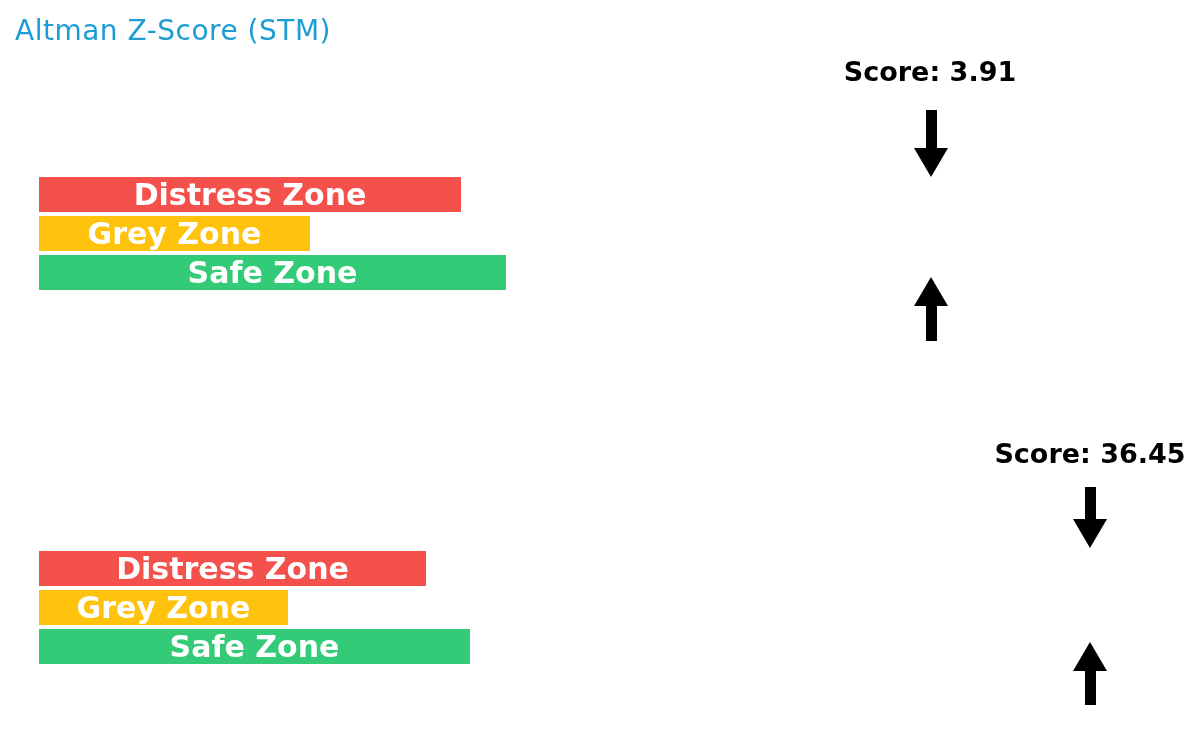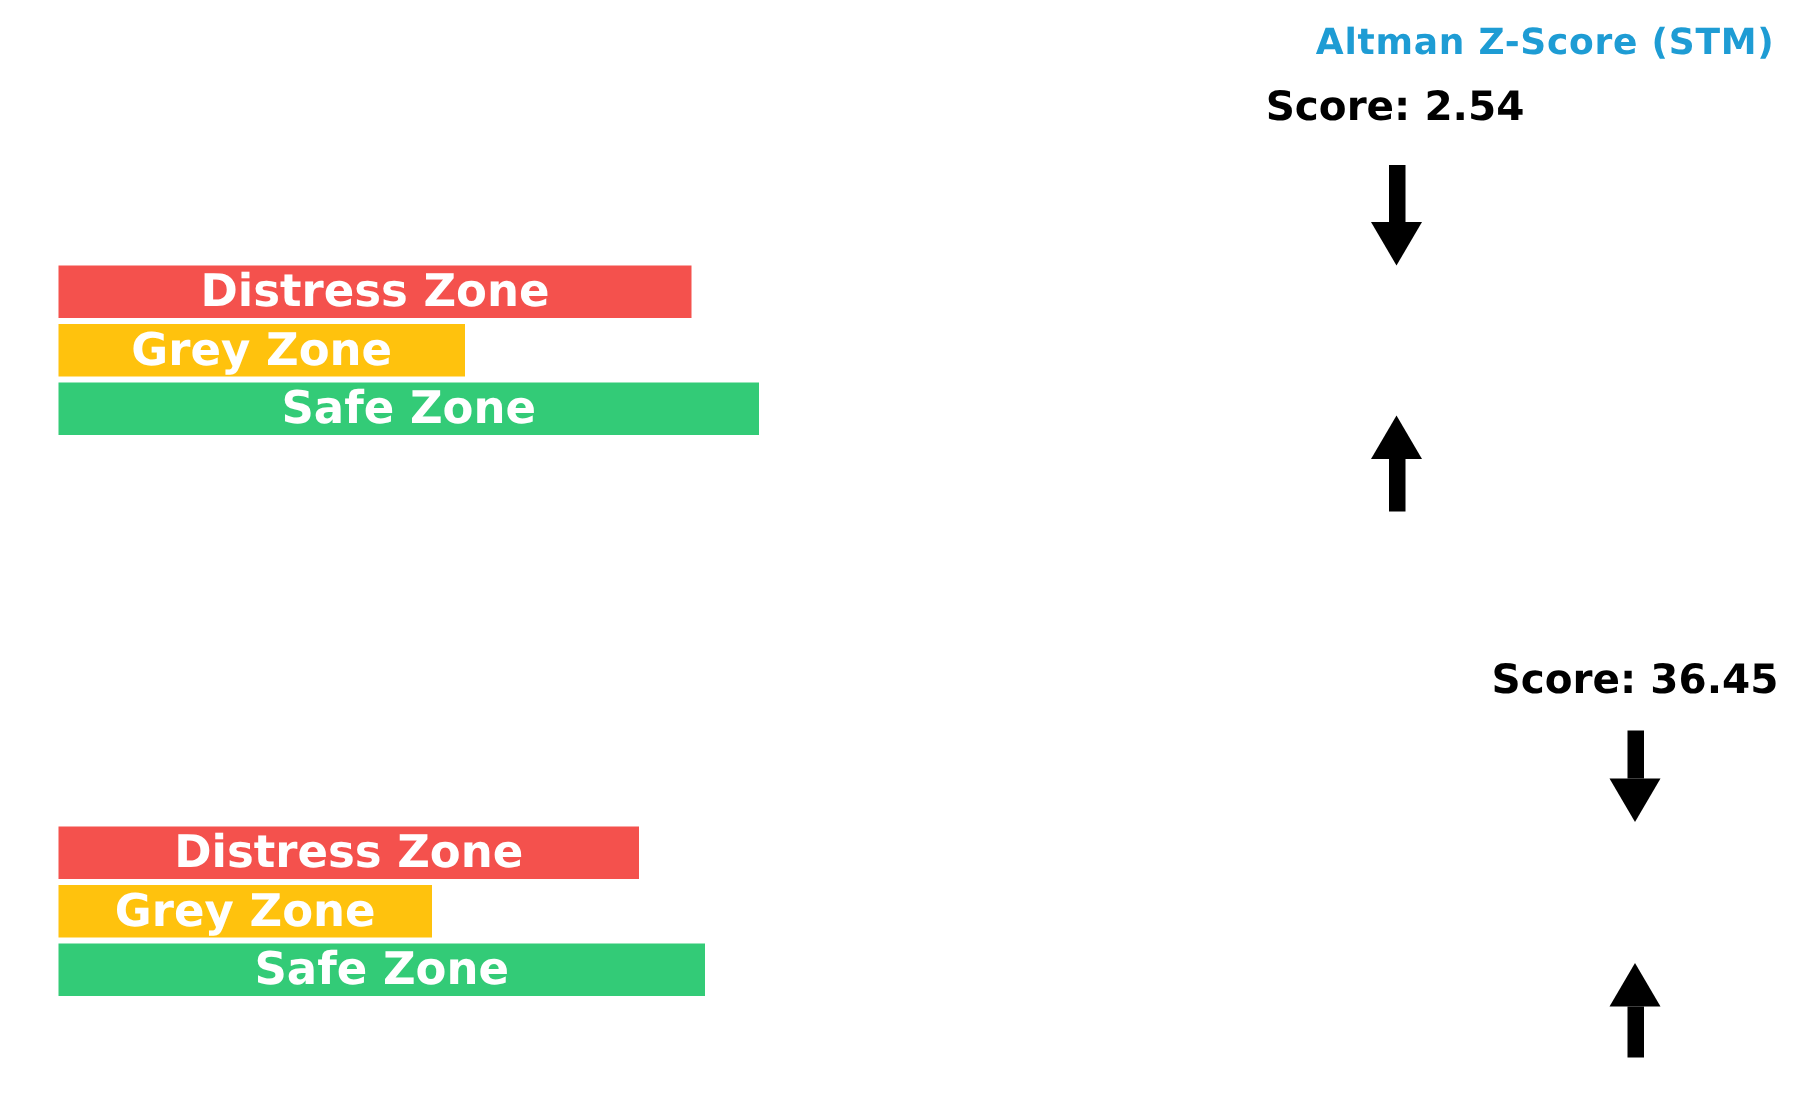--- a/index.html
+++ b/index.html
@@ -10,23 +10,23 @@
   }
   .canvas {
     position: relative;
     width: 1200px;
     height: 743px;
     background: #ffffff;
     overflow: hidden;
   }
   .chart-title {
     position: absolute;
-    text-align: right;
-    font-size: 24px;
-    font-weight: 700;
+    text-align: left;
+    font-size: 28px;
+    font-weight: 400;
     letter-spacing: 0.5px;
   }
   .score-label {
     position: absolute;
     text-align: center;
     font-size: 27px;
     font-weight: 700;
     color: #000000;
   }
   .arrow {
@@ -75,21 +75,21 @@
     white-space: nowrap;
   }
 </style>
 </head>
 <body>
 
 <div class="canvas">
 
   <div class="chart-title" style="left: 15px; top: 14px; width: 1168px; color: rgb(30, 156, 212);">Altman Z-Score (STM)</div>
 
-  <div class="score-label" style="left:780px; top:56px; width:300px;">Score: 2.54</div>
+  <div class="score-label" style="left:780px; top:56px; width:300px;">Score: 3.91</div>
 
   <div class="arrow" style="left:914px; top:110px;">
     <div class="stem" style="height: 38px; background-color: rgb(0, 0, 0);"></div>
     <div class="head-down" style="border-top-color: rgb(0, 0, 0);"></div>
   </div>
 
   <div class="zone-bar" style="left:15px; top:177px; width:1168px; height:96px;">
     <div class="zone-seg" style="background-color: rgb(244, 81, 77); width: 422px;">
       <span>Distress Zone</span>
     </div>

